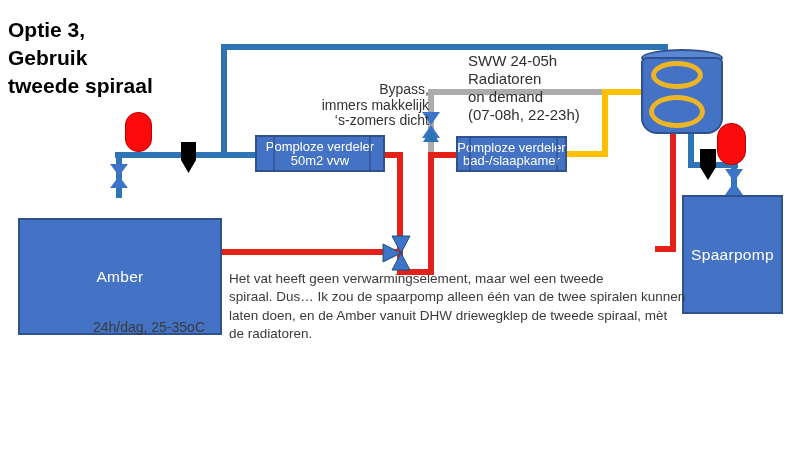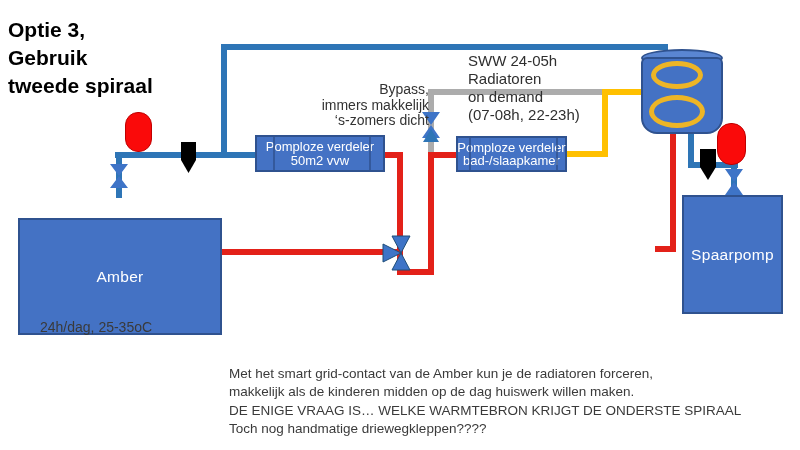--- a/index.html
+++ b/index.html
@@ -110,19 +110,19 @@
   <div class="lbl title" style="left:8px;top:16px;">Optie 3,
 Gebruik
 tweede spiraal</div>
   <div class="lbl" style="left:247px;top:82px;width:182px;text-align:right;font-size:14px;line-height:15.5px;color:#333;">Bypass,
 immers makkelijk
 ‘s-zomers dicht</div>
   <div class="lbl" style="left:468px;top:52px;width:168px;text-align:left;font-size:15px;line-height:18px;color:#2f2f2f;">SWW 24-05h
 Radiatoren
 on demand
 (07-08h, 22-23h)</div>
-  <div class="lbl" style="left:40px;top:319px;width:165px;text-align:left;font-size:14px;">24h/dag, 25-35oC</div>
-  <div class="lbl note" style="left:229px;top:365px;">Met het smart grid-contact van de Amber kun je de radiatoren forceren,
-makkelijk als de kinderen midden op de dag huiswerk willen maken.
-DE ENIGE VRAAG IS… WELKE WARMTEBRON KRIJGT DE ONDERSTE SPIRAAL
-Toch nog handmatige driewegkleppen????</div>
+  <div class="lbl" style="left:40px;top:319px;width:165px;text-align:right;font-size:14px;">24h/dag, 25-35oC</div>
+  <div class="lbl note" style="left:229px;top:270px;">Het vat heeft geen verwarmingselement, maar wel een tweede
+spiraal. Dus… Ik zou de spaarpomp alleen één van de twee spiralen kunnen
+laten doen, en de Amber vanuit DHW driewegklep de tweede spiraal, mèt
+de radiatoren.</div>
 
 </div>
 
 </body></html>

